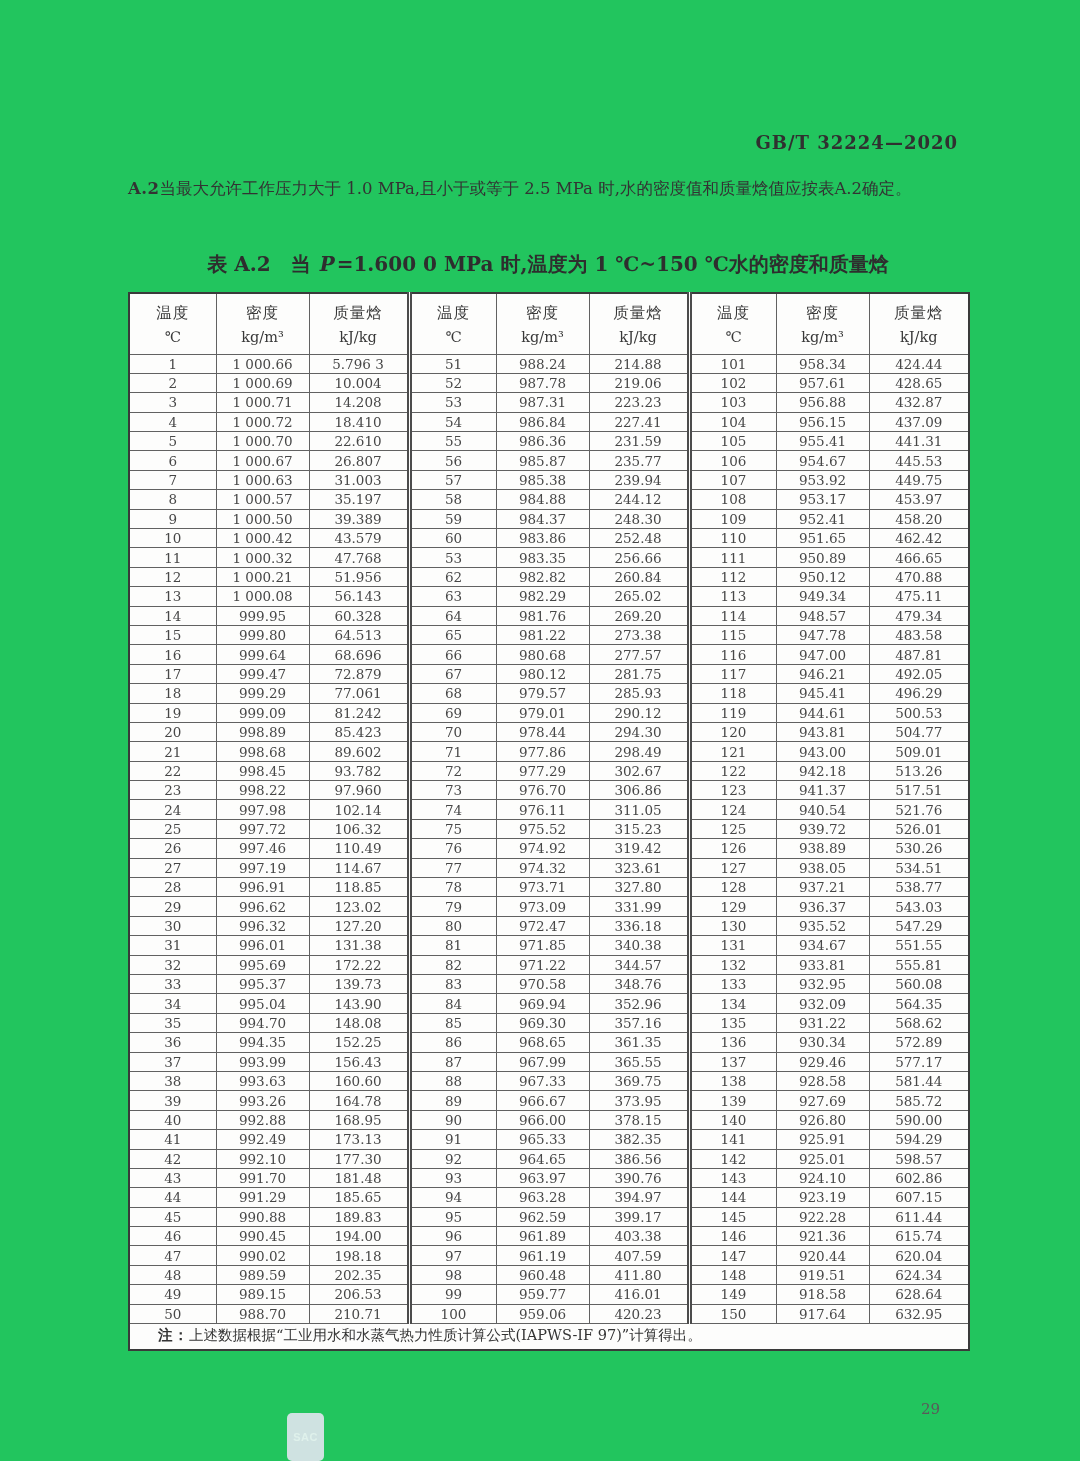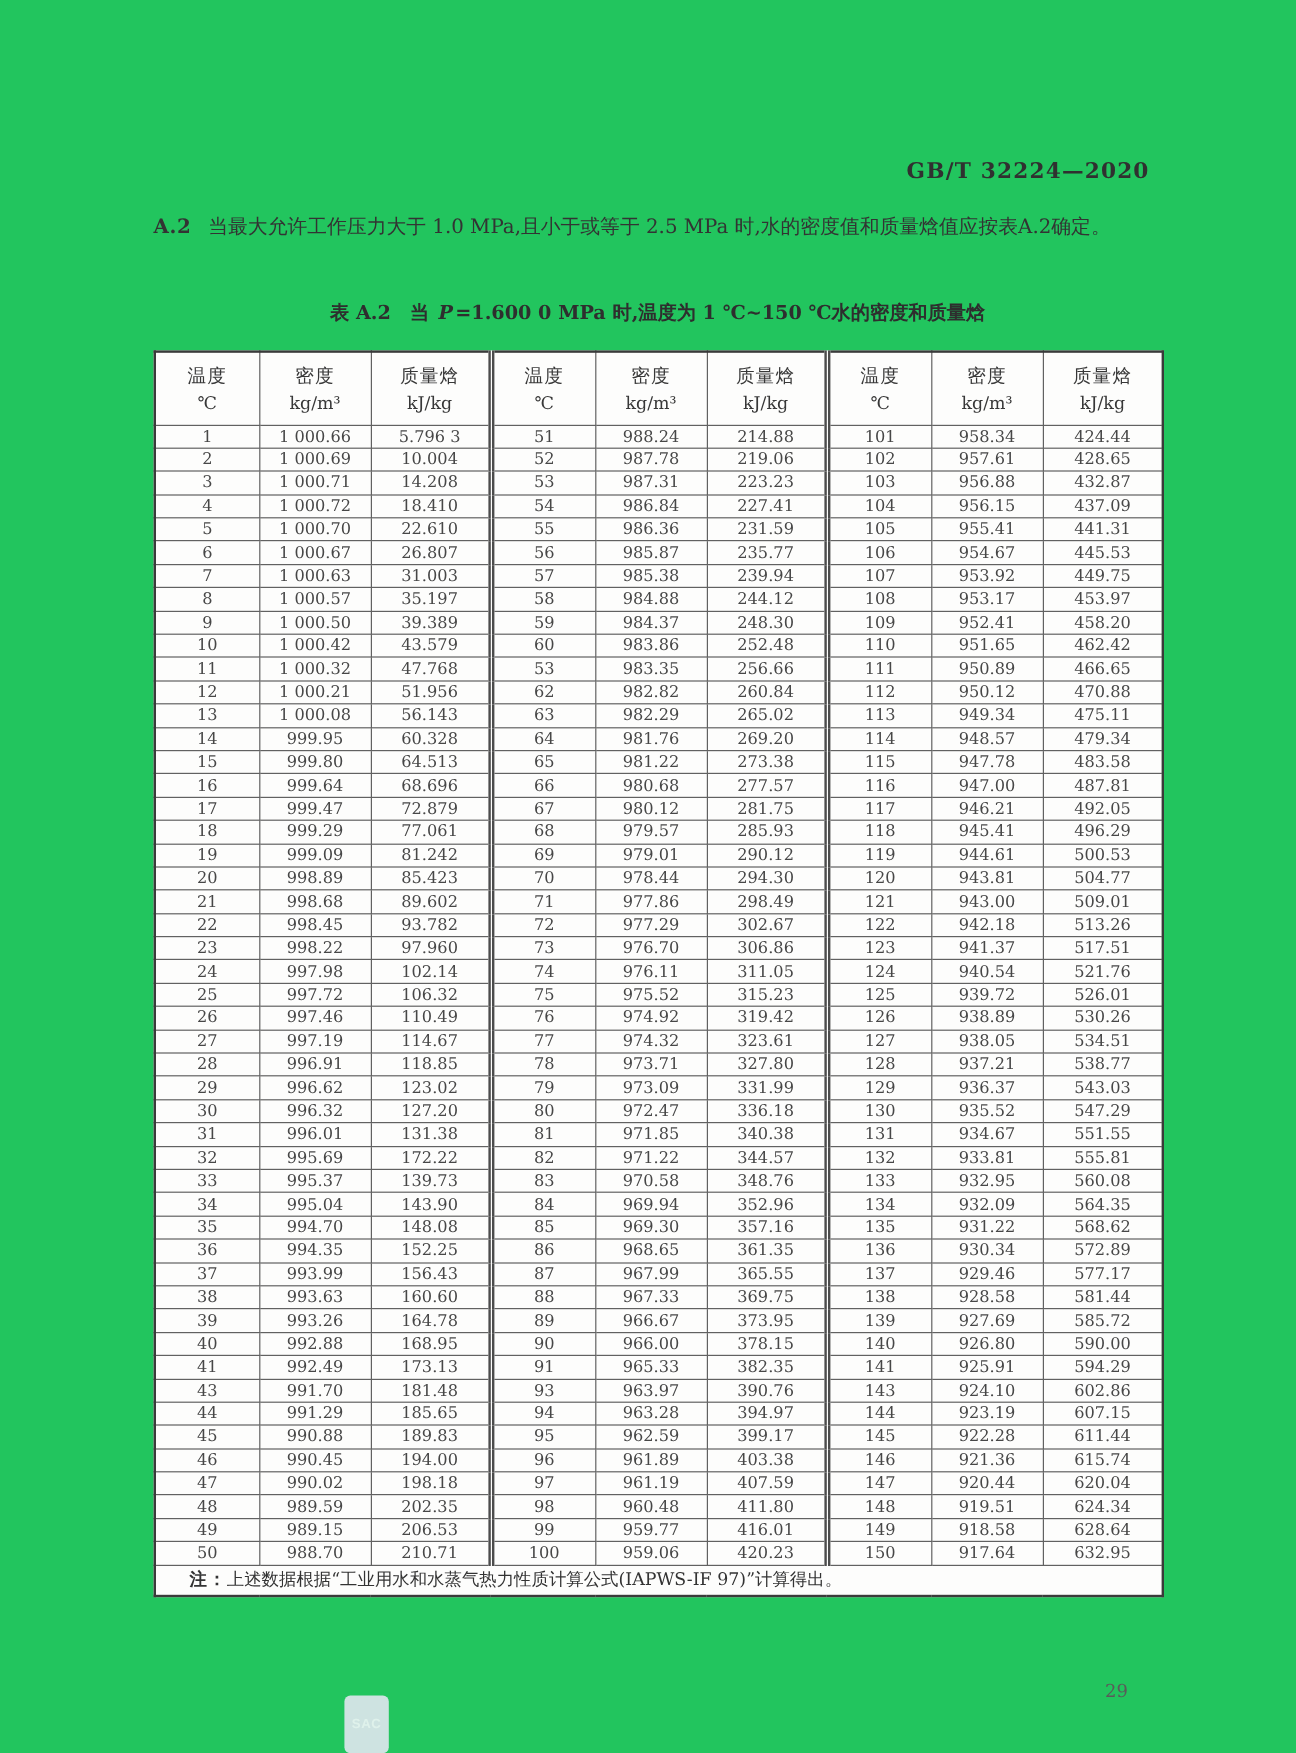--- a/index.html
+++ b/index.html
@@ -15,24 +15,24 @@
   }
   .doc-number {
     position:absolute; top:132px; right:122px;
     font-size:18px; font-weight:bold; color:#303030;
     letter-spacing:1px;
   }
   .para {
     position:absolute; top:174px; left:128px; width:830px;
     font-size:16.5px; line-height:30px; text-align:justify; color:#333;
   }
-  .para b { margin-right:14px; letter-spacing:0.5px; }
+  .para b { letter-spacing:0.5px; }
   .table-title {
     position:absolute; top:251px; left:128px; width:840px;
-    text-align:center; font-size:16px; font-weight:bold; color:#2e2e2e;
+    text-align:center; font-size:20px; font-weight:bold; color:#2e2e2e;
   }
   .table-title i { font-style:italic; margin:0 2px; }
   table.data {
     position:absolute; top:292px; left:128px; width:840px;
     border-collapse:collapse; table-layout:fixed;
     background:#fdfdfc;
   }
   table.data th, table.data td {
     border:1px solid #616161;
     text-align:center; vertical-align:middle;
@@ -575,20 +575,31 @@
           <td>992.49</td>
           <td>173.13</td>
           <td class="grp">91</td>
           <td>965.33</td>
           <td>382.35</td>
           <td class="grp">141</td>
           <td>925.91</td>
           <td>594.29</td>
         </tr>
         <tr>
+          <td>42</td>
+          <td>992.10</td>
+          <td>177.30</td>
+          <td class="grp">92</td>
+          <td>964.65</td>
+          <td>386.56</td>
+          <td class="grp">142</td>
+          <td>925.01</td>
+          <td>598.57</td>
+        </tr>
+        <tr>
           <td>43</td>
           <td>991.70</td>
           <td>181.48</td>
           <td class="grp">93</td>
           <td>963.97</td>
           <td>390.76</td>
           <td class="grp">143</td>
           <td>924.10</td>
           <td>602.86</td>
         </tr>

